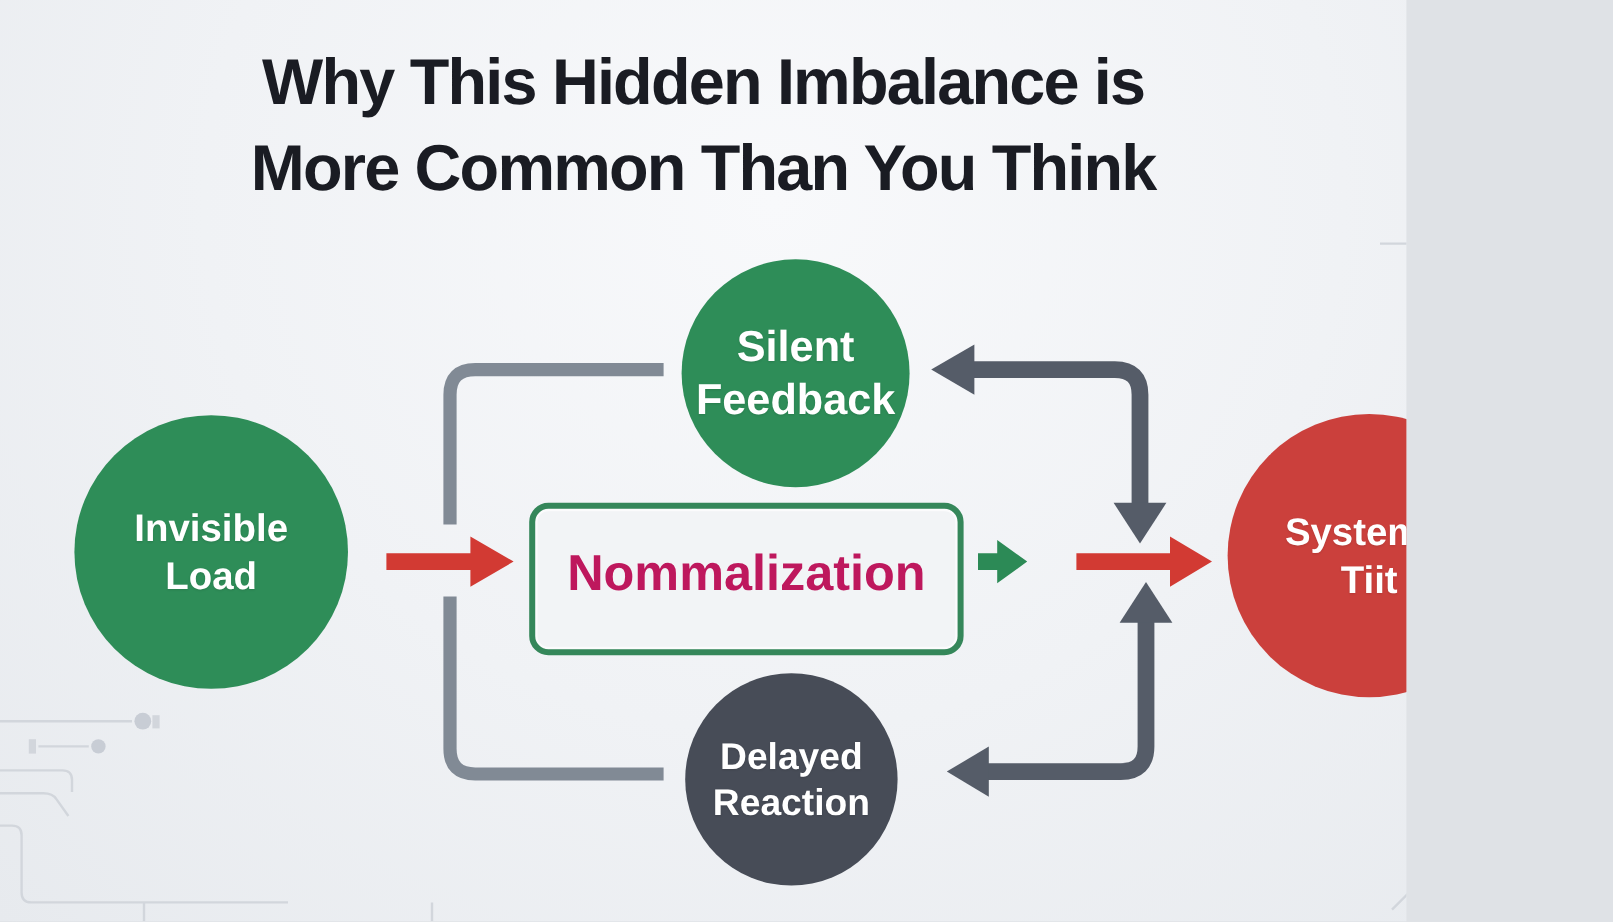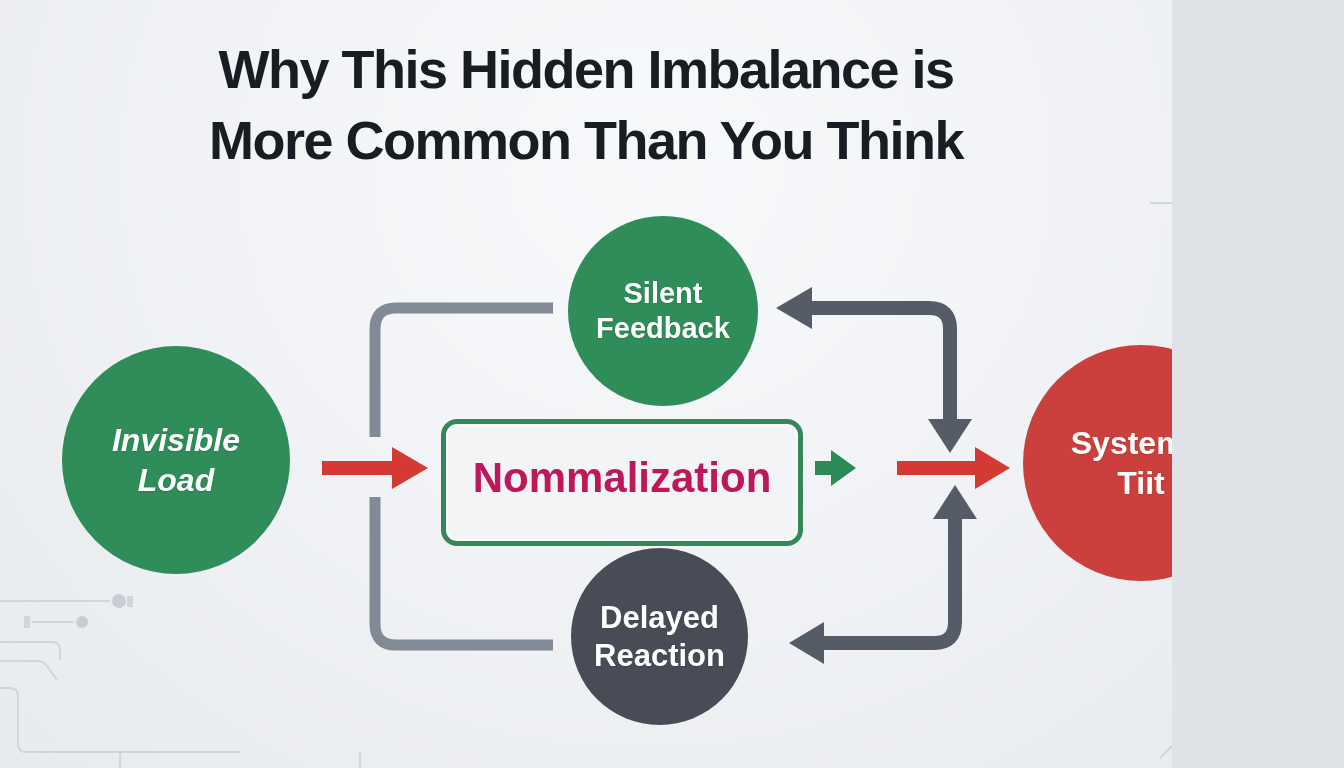--- a/index.html
+++ b/index.html
@@ -13,23 +13,23 @@
     text-align:center;font-size:54px;font-weight:700;letter-spacing:-1.5px;
     line-height:1.32;color:#1a1c23;white-space:pre-line;
   }
   .svg-layer{position:absolute;left:0;top:0;width:1344px;height:768px;}
   .node{
     position:absolute;border-radius:50%;
     display:flex;align-items:center;justify-content:center;
     text-align:center;color:#ffffff;font-weight:700;white-space:pre-line;
     text-shadow:0 1px 2px rgba(0,0,0,0.12);
   }
-  #node-invisible-load {left:62px; top:346px; width:228px; height:228px; background:#2e8d58; font-size:32px; line-height:1.25;font-style:italic;}
-  #node-silent-feedback{left:568px;top:216px; width:190px; height:190px; background:#2e8d58; font-size:29px; line-height:1.22;}
-  #node-delayed-reaction{left:571px;top:548px;width:177px; height:177px; background:#474c57; font-size:31px; line-height:1.22;}
+  #node-invisible-load {left:62px; top:346px; width:228px; height:228px; background:#2e8d58; font-size:32px; line-height:1.25;}
+  #node-silent-feedback{left:568px;top:216px; width:190px; height:190px; background:#2e8d58; font-size:36px; line-height:1.22;}
+  #node-delayed-reaction{left:571px;top:561px;width:177px; height:177px; background:#474c57; font-size:31px; line-height:1.22;}
   #node-systemic-tilt  {left:1023px;top:345px;width:236px; height:236px; background:#cb403c; font-size:32px; line-height:1.25;}
   #node-normalization{
     position:absolute;left:441px;top:419px;width:362px;height:127px;
     box-sizing:border-box;border:5px solid #35875a;border-radius:16px;
     background:#f2f4f6;box-shadow:inset 0 0 0 2px rgba(255,255,255,0.65);
     display:flex;align-items:center;justify-content:center;
     font-size:42px;font-weight:700;color:#be185d;padding-bottom:10px;
   }
   .decor{stroke:#d2d6dc;stroke-width:2;fill:none;}
   .decor-dot{fill:#c8cdd5;stroke:none;}

